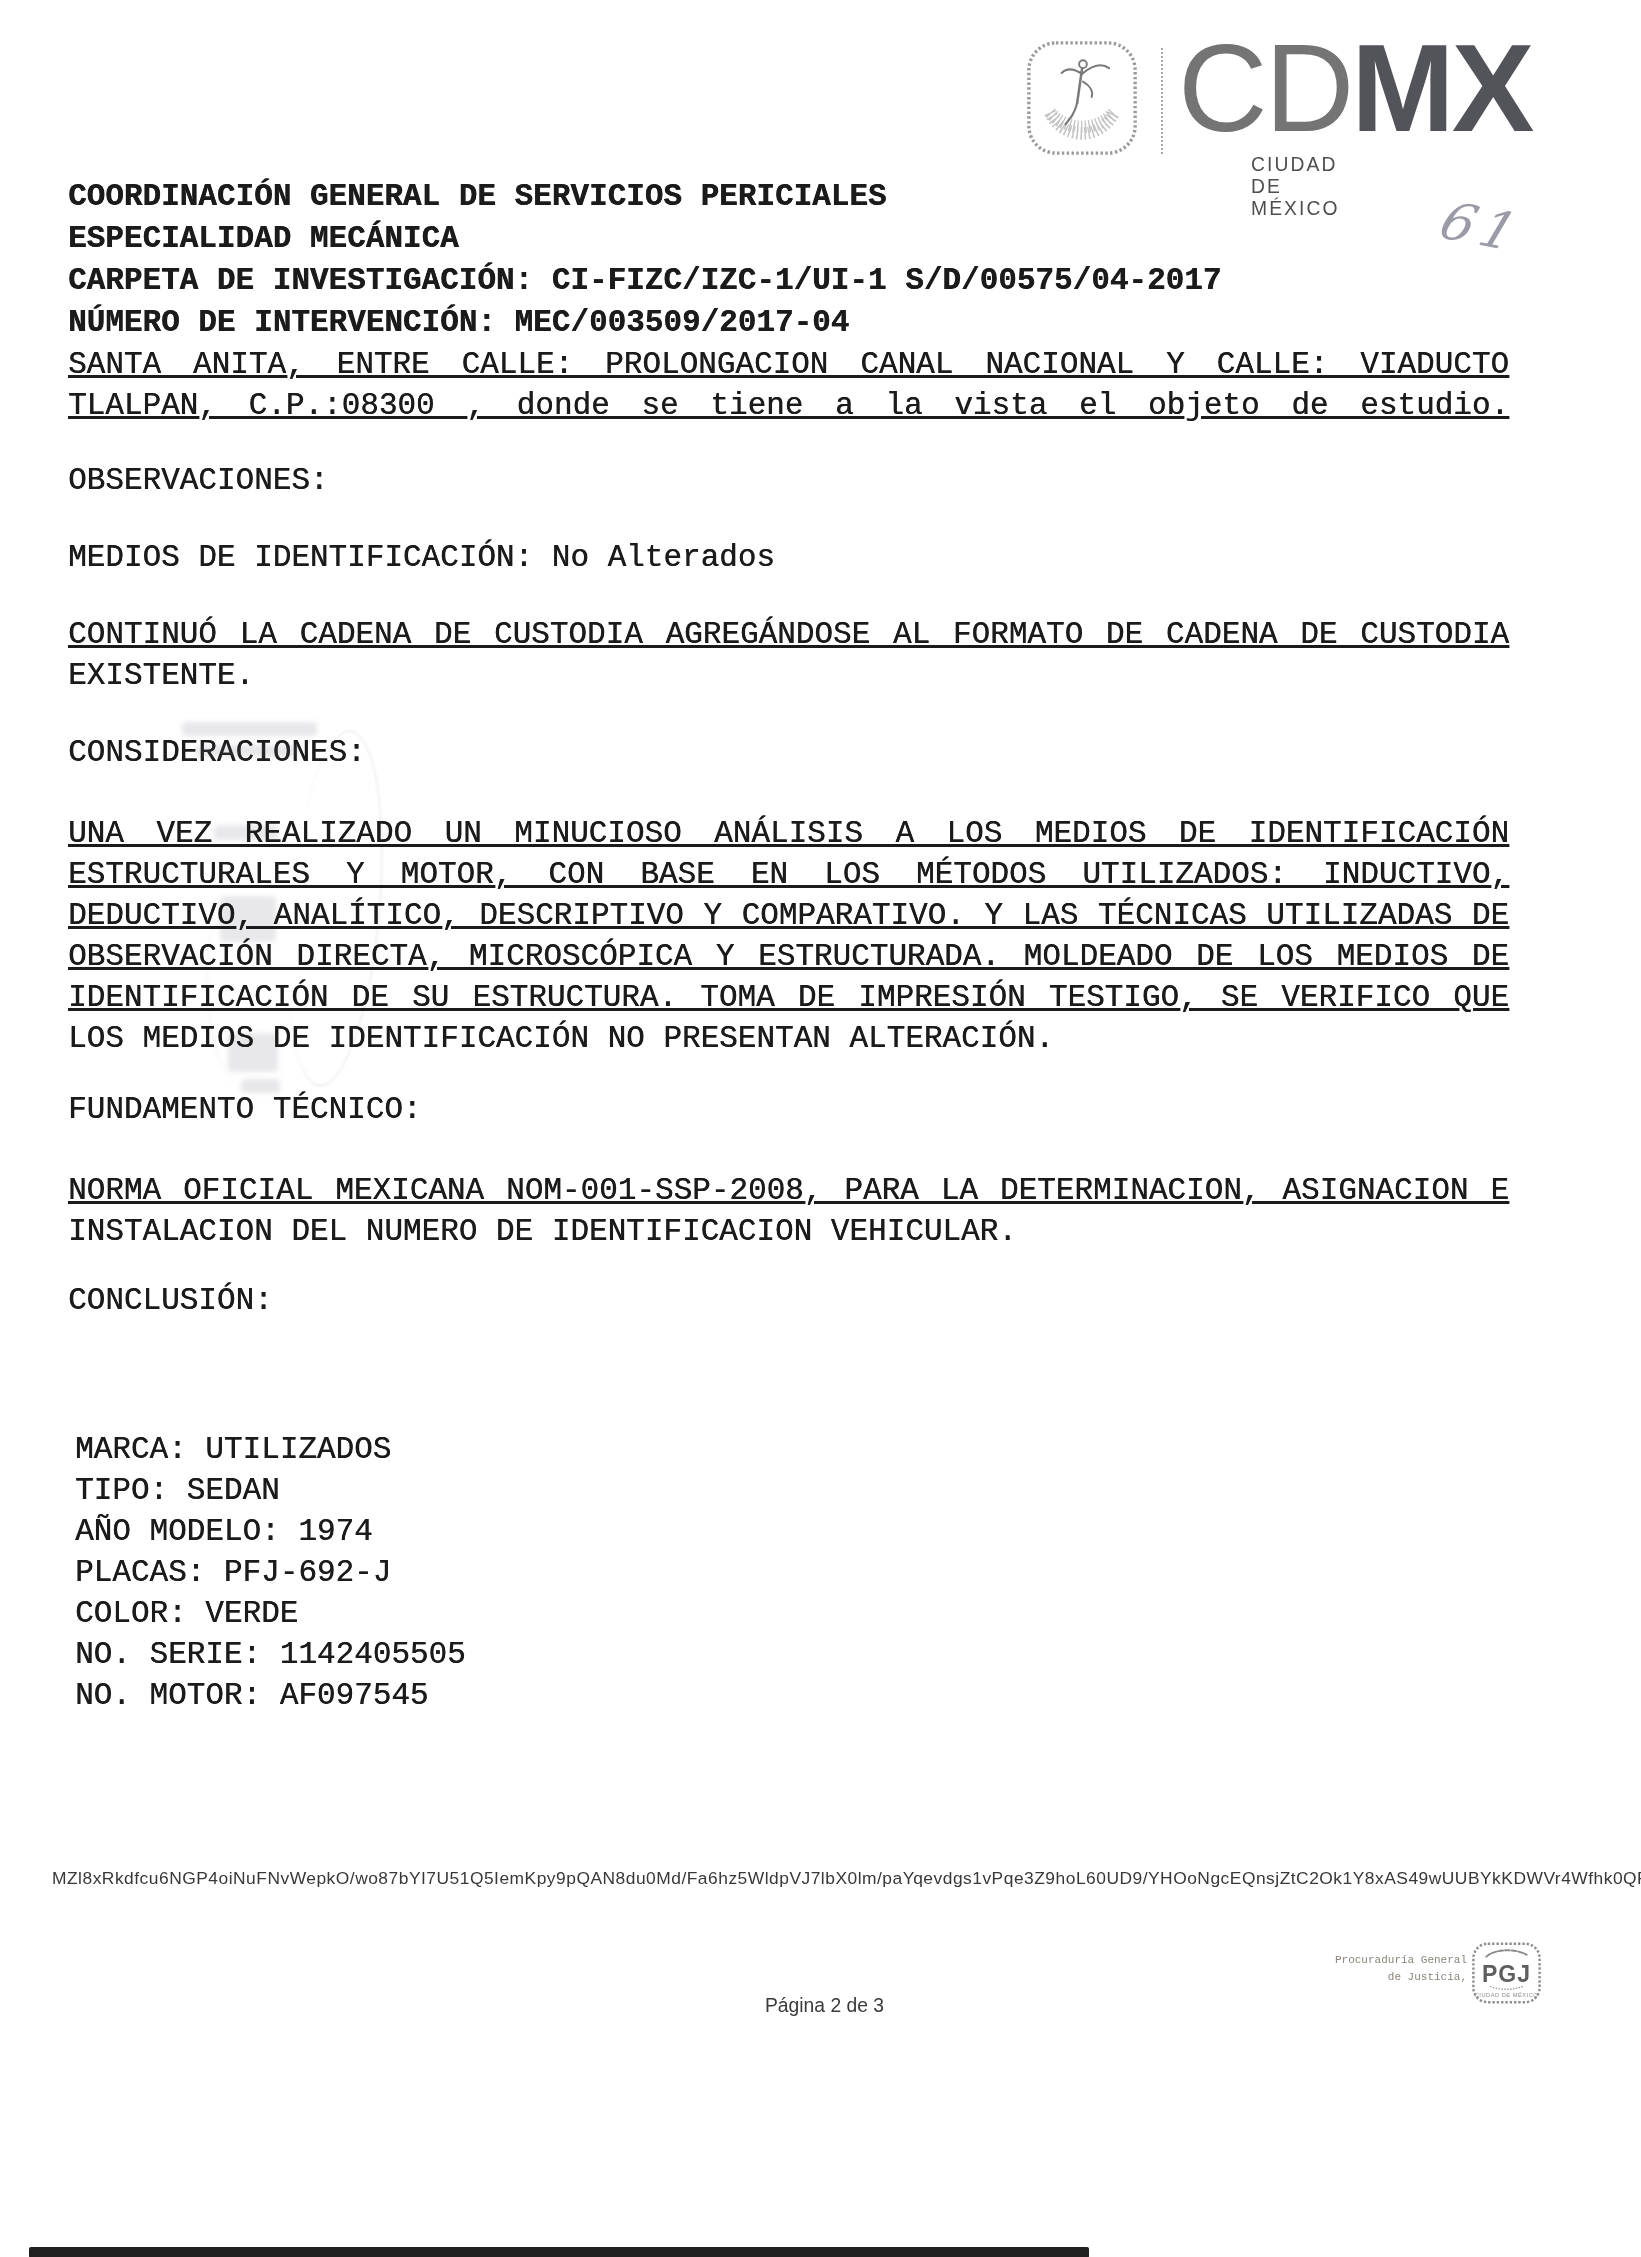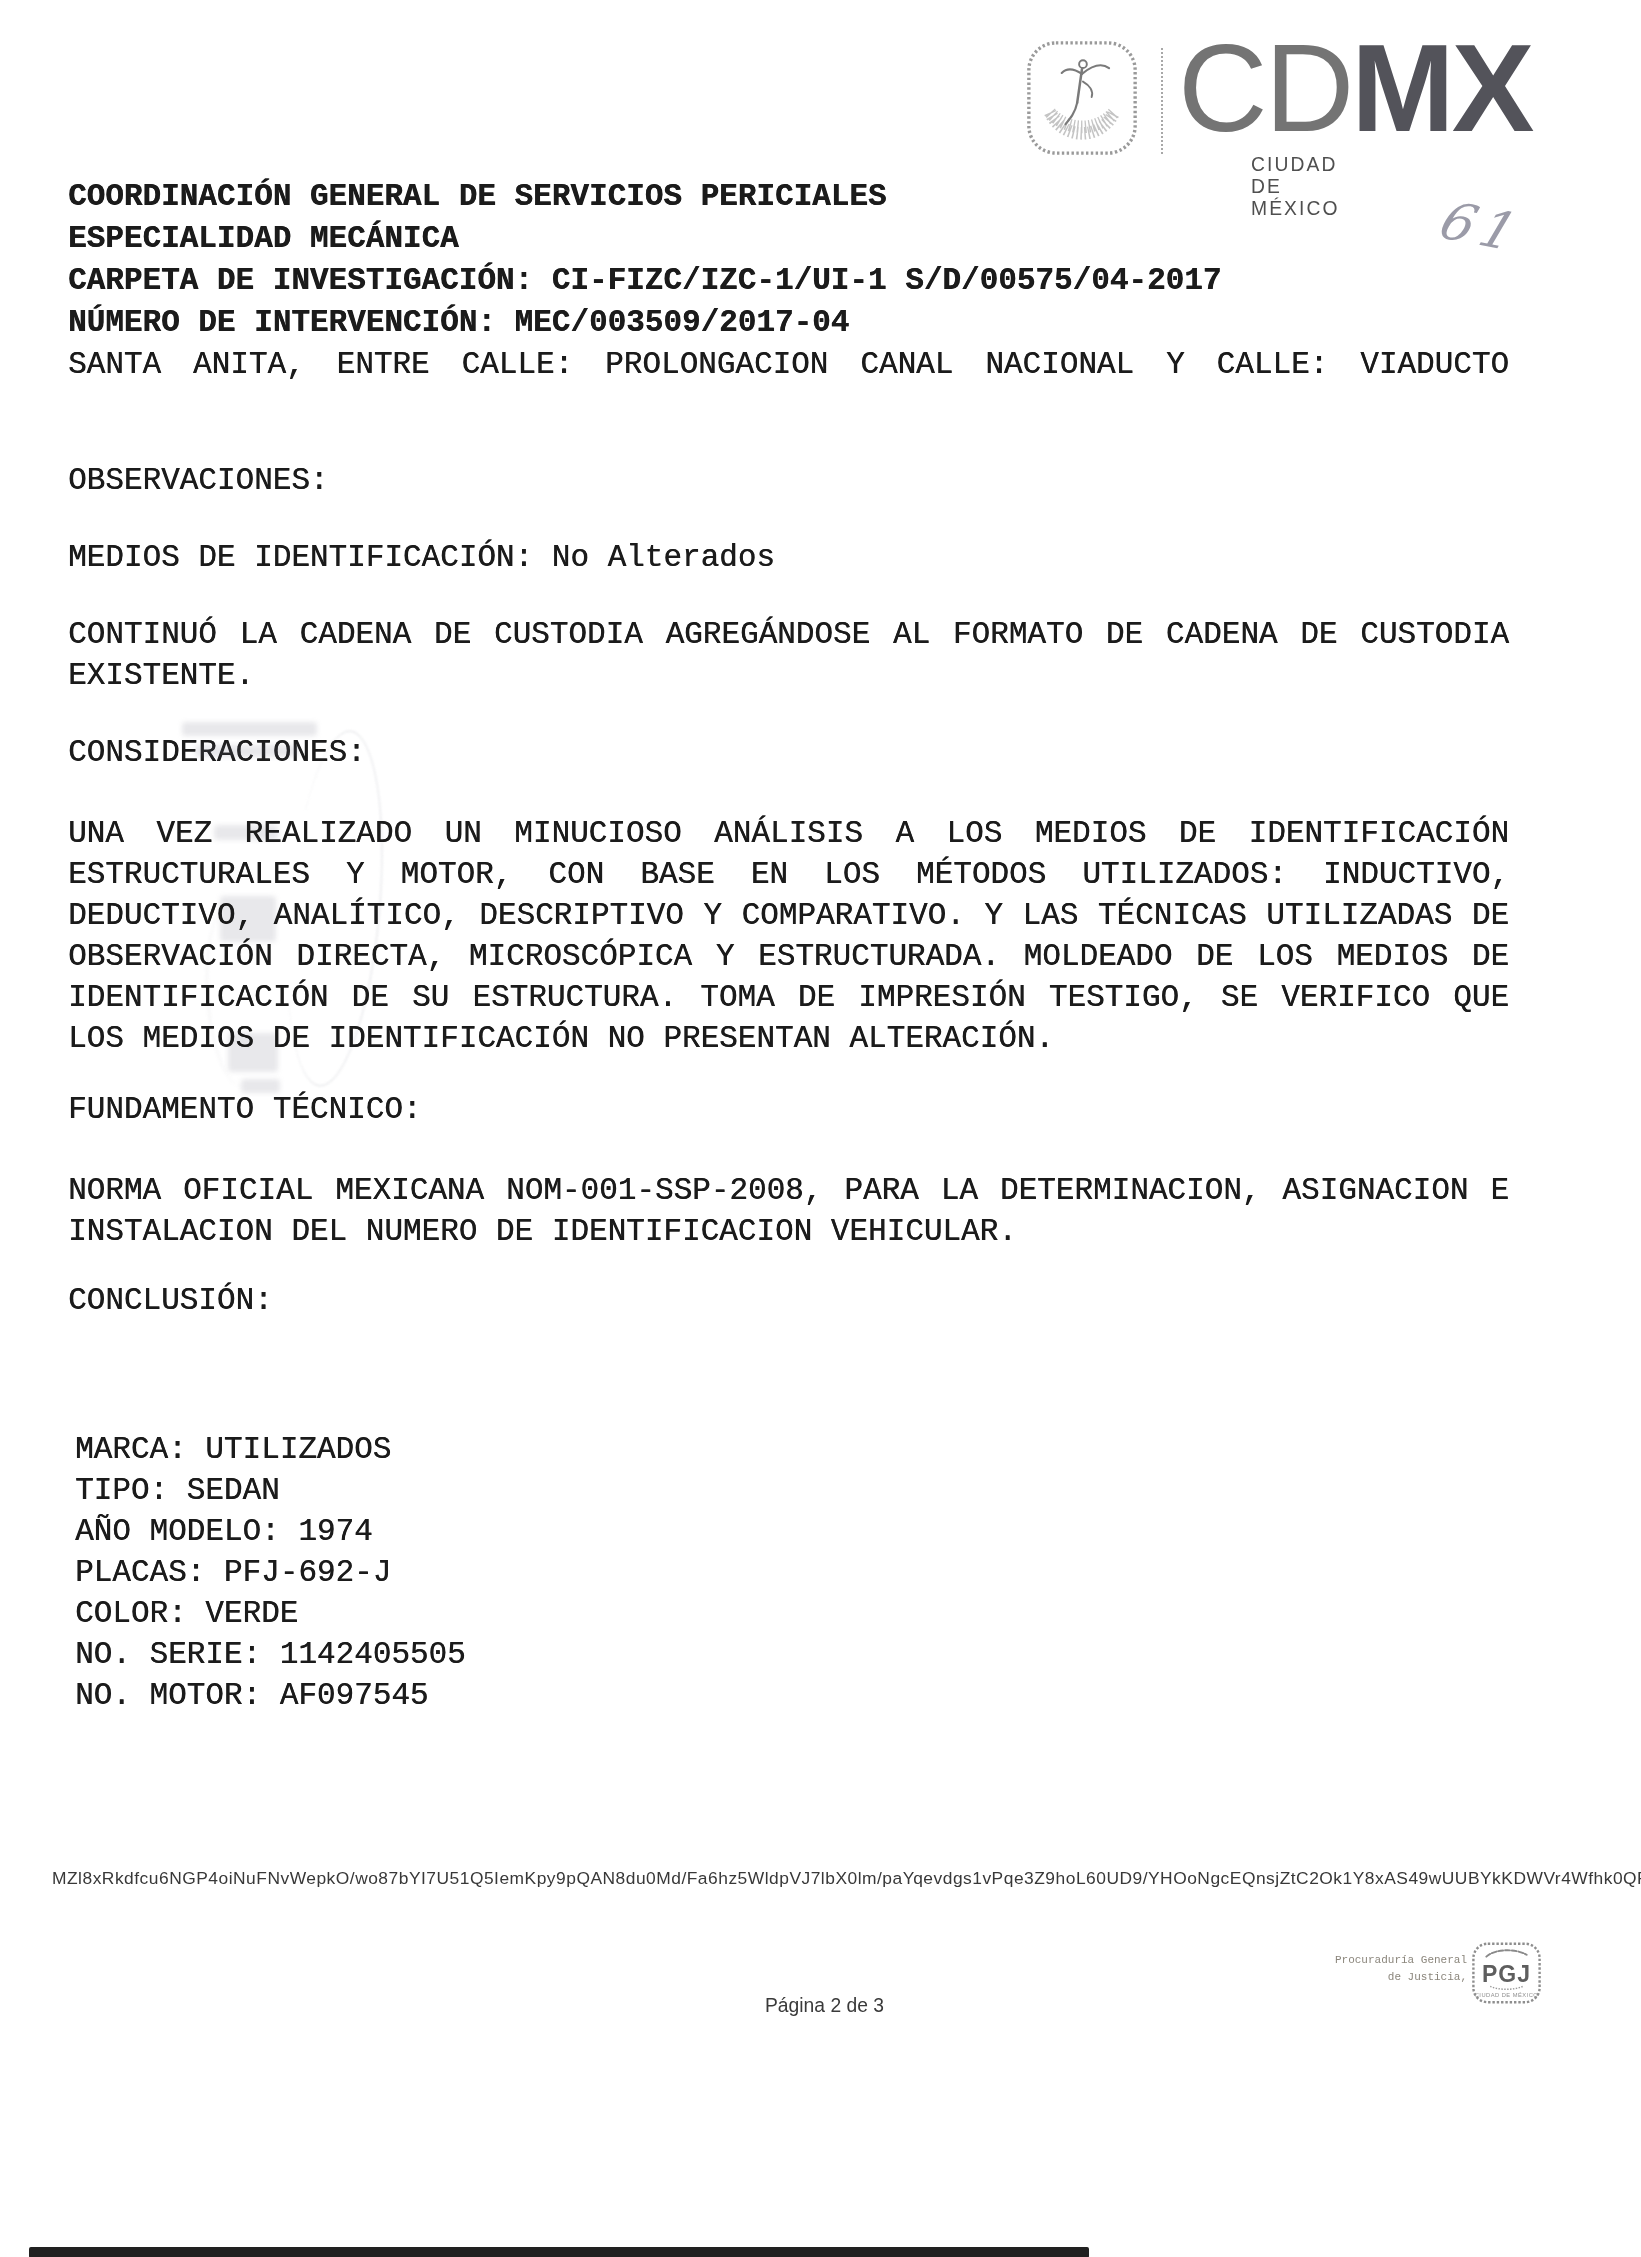--- a/index.html
+++ b/index.html
@@ -11,21 +11,21 @@
   }
   
   .tblock{
     position:absolute; left:68px; width:1441px;
     font-size:31px; line-height:41px;
     text-shadow:0.4px 0 0 currentColor;
     white-space:normal;
   }
   .tblock.bold{font-weight:700; line-height:42px;}
   .ln{min-height:41px;}
-  .jf{text-align:justify; text-align-last:justify;}
+  .jf{text-align:justify; text-align-last:justify;text-decoration:underline;}
   
   .cdmx{position:absolute; left:0; top:0;}
   .emblem{position:absolute; left:1025px; top:39px;}
   .logo-divider{position:absolute; left:1161px; top:48px; height:106px; width:0;
     border-left:2.9px dotted #a8a8a8;}
   .wordmark{position:absolute; left:1178px; top:25px; font-family:"Liberation Sans",sans-serif;
     font-size:124px; line-height:126px; letter-spacing:-2.9px; white-space:nowrap;}
   .wordmark .cd{font-weight:400; color:#747474;}
   .wordmark .mx{font-weight:700; color:#53535a;}
   .cdmx-tagline{position:absolute; left:1251px; top:154px; font-family:"Liberation Sans",sans-serif;
@@ -85,20 +85,21 @@
 
   <div class="tblock bold" style="top:176px">
     <div class="ln">COORDINACIÓN GENERAL DE SERVICIOS PERICIALES</div>
     <div class="ln">ESPECIALIDAD MECÁNICA</div>
     <div class="ln">CARPETA DE INVESTIGACIÓN: CI-FIZC/IZC-1/UI-1 S/D/00575/04-2017</div>
     <div class="ln">NÚMERO DE INTERVENCIÓN: MEC/003509/2017-04</div>
   </div>
 
   <div class="tblock" style="top:344px">
     <div class="ln jf">SANTA ANITA, ENTRE CALLE: PROLONGACION CANAL NACIONAL Y CALLE: VIADUCTO</div>
+    <div class="ln jf">TLALPAN, C.P.:08300 , donde se tiene a la vista el objeto de estudio.</div>
   </div>
 
   <div class="tblock" style="top:460px">
     <div class="ln">OBSERVACIONES:</div>
   </div>
 
   <div class="tblock" style="top:537px">
     <div class="ln">MEDIOS DE IDENTIFICACIÓN: No Alterados</div>
   </div>
 

